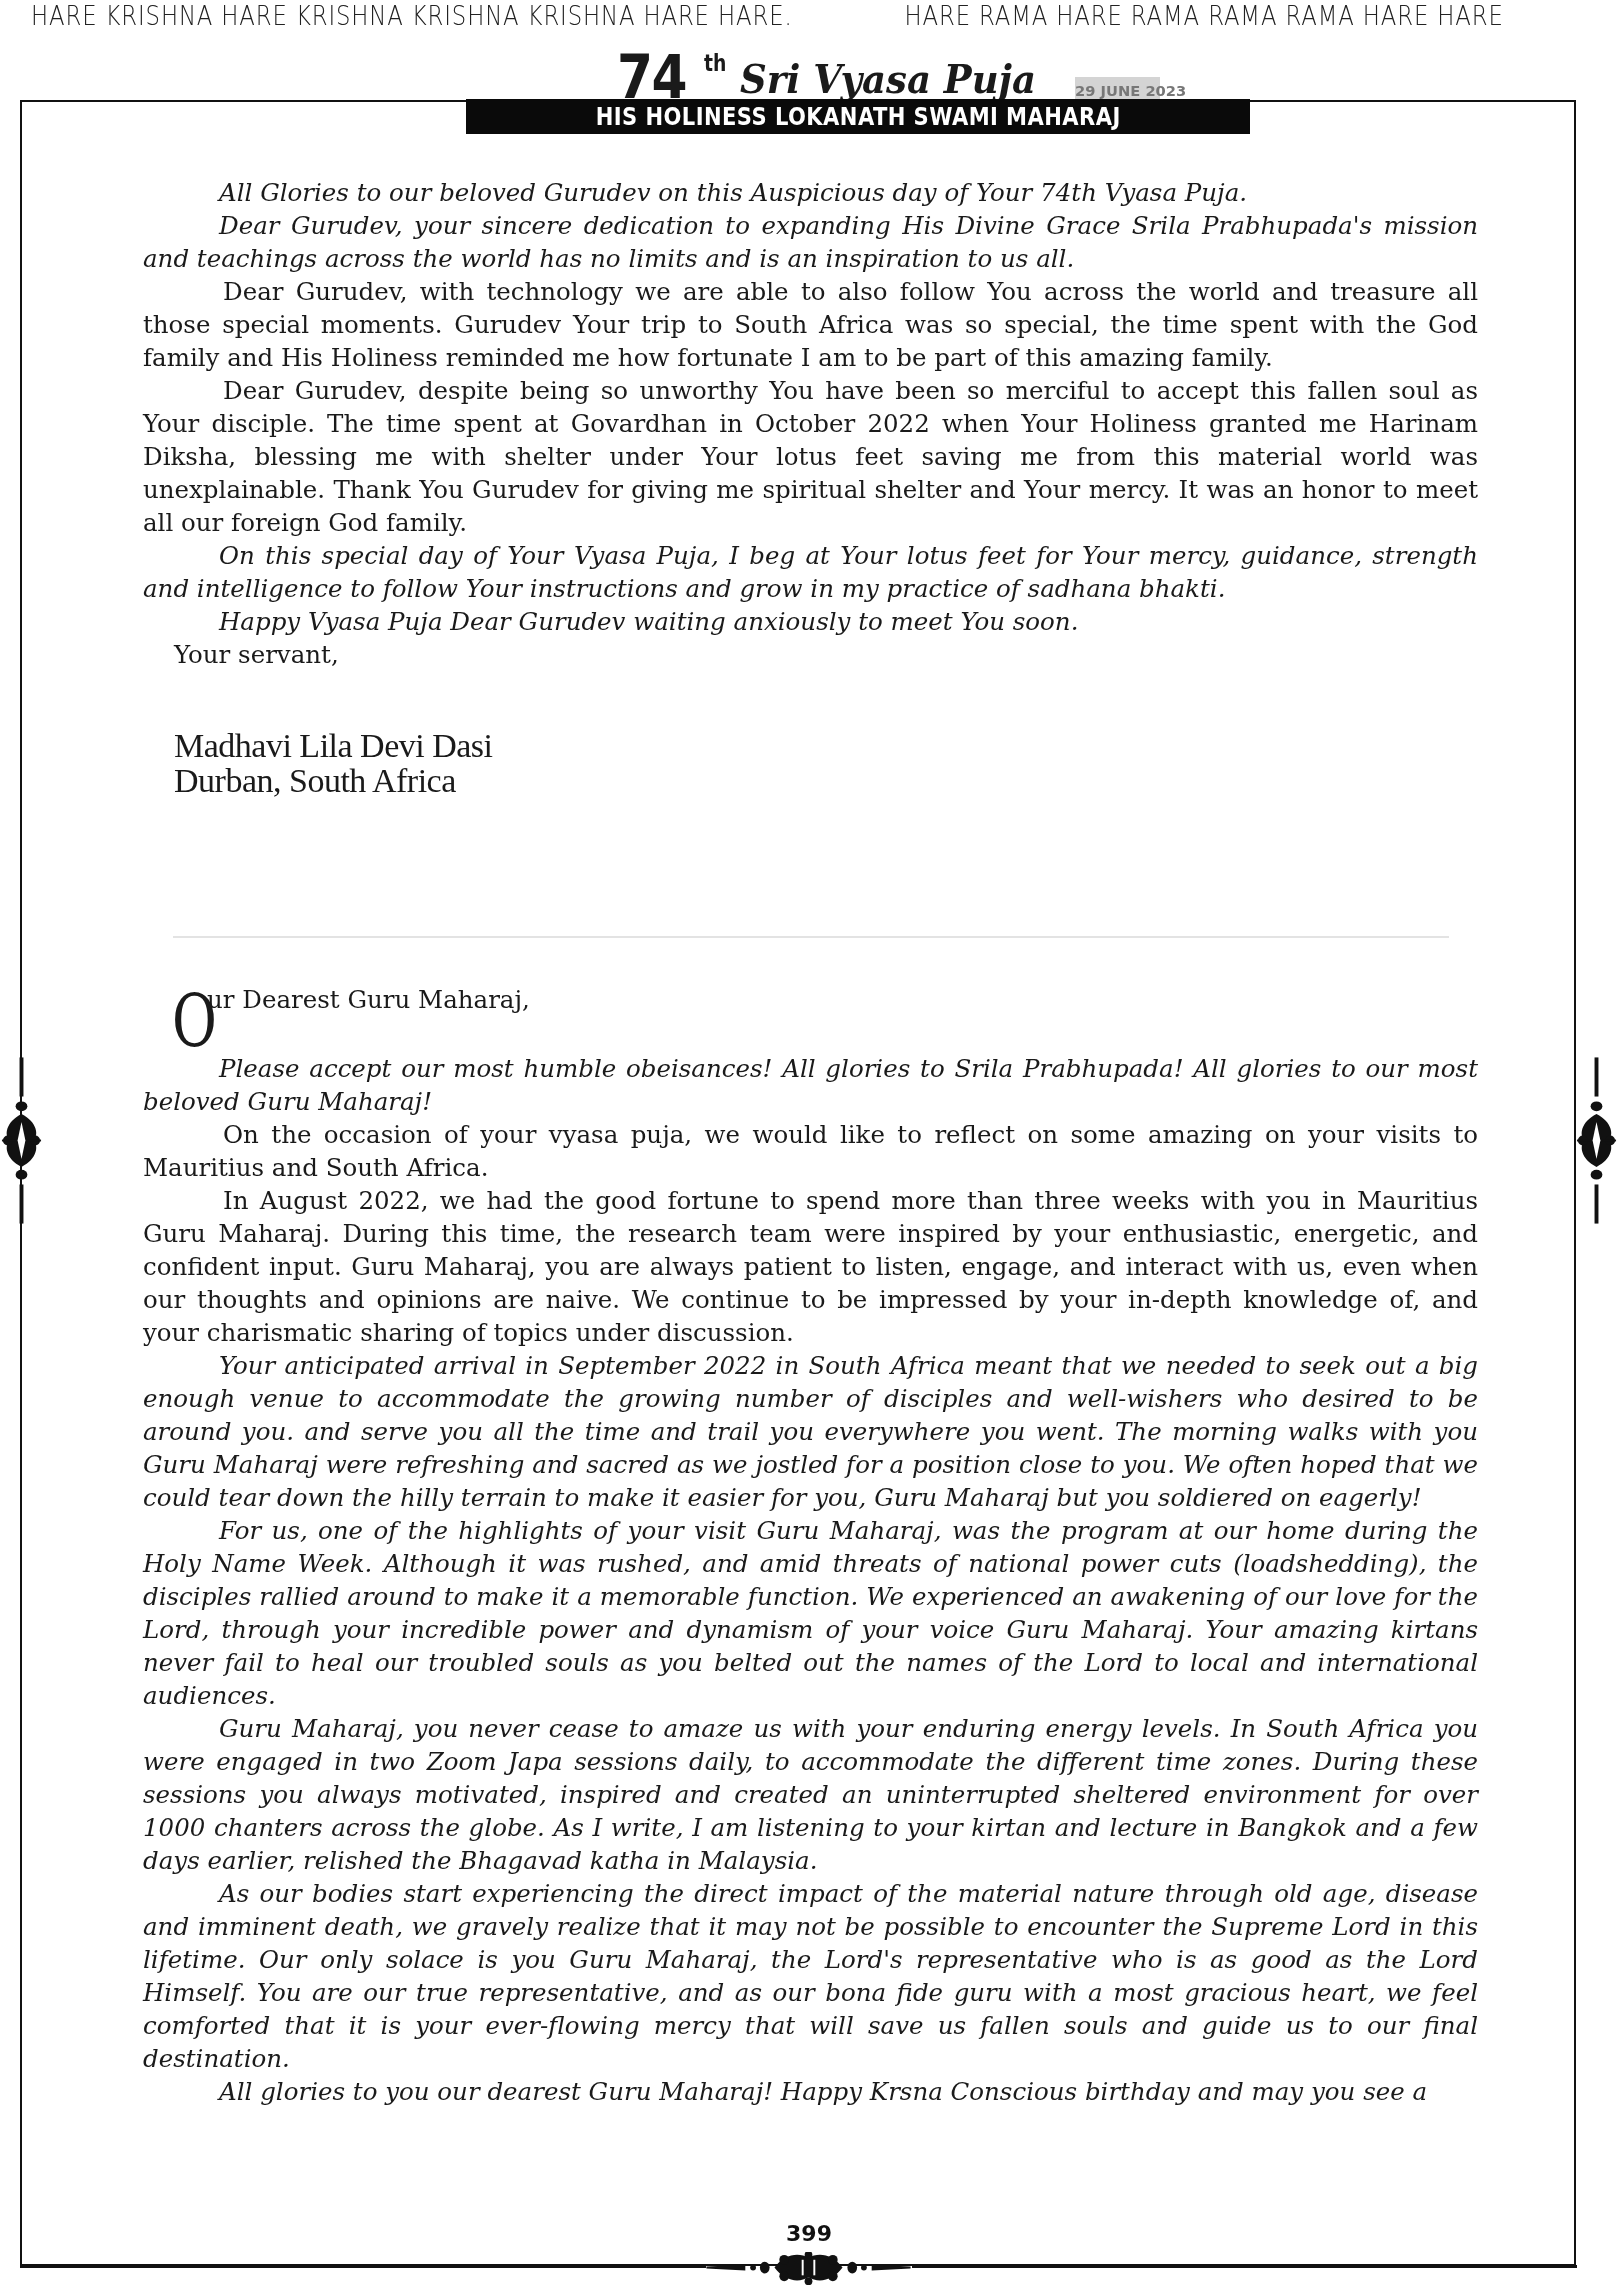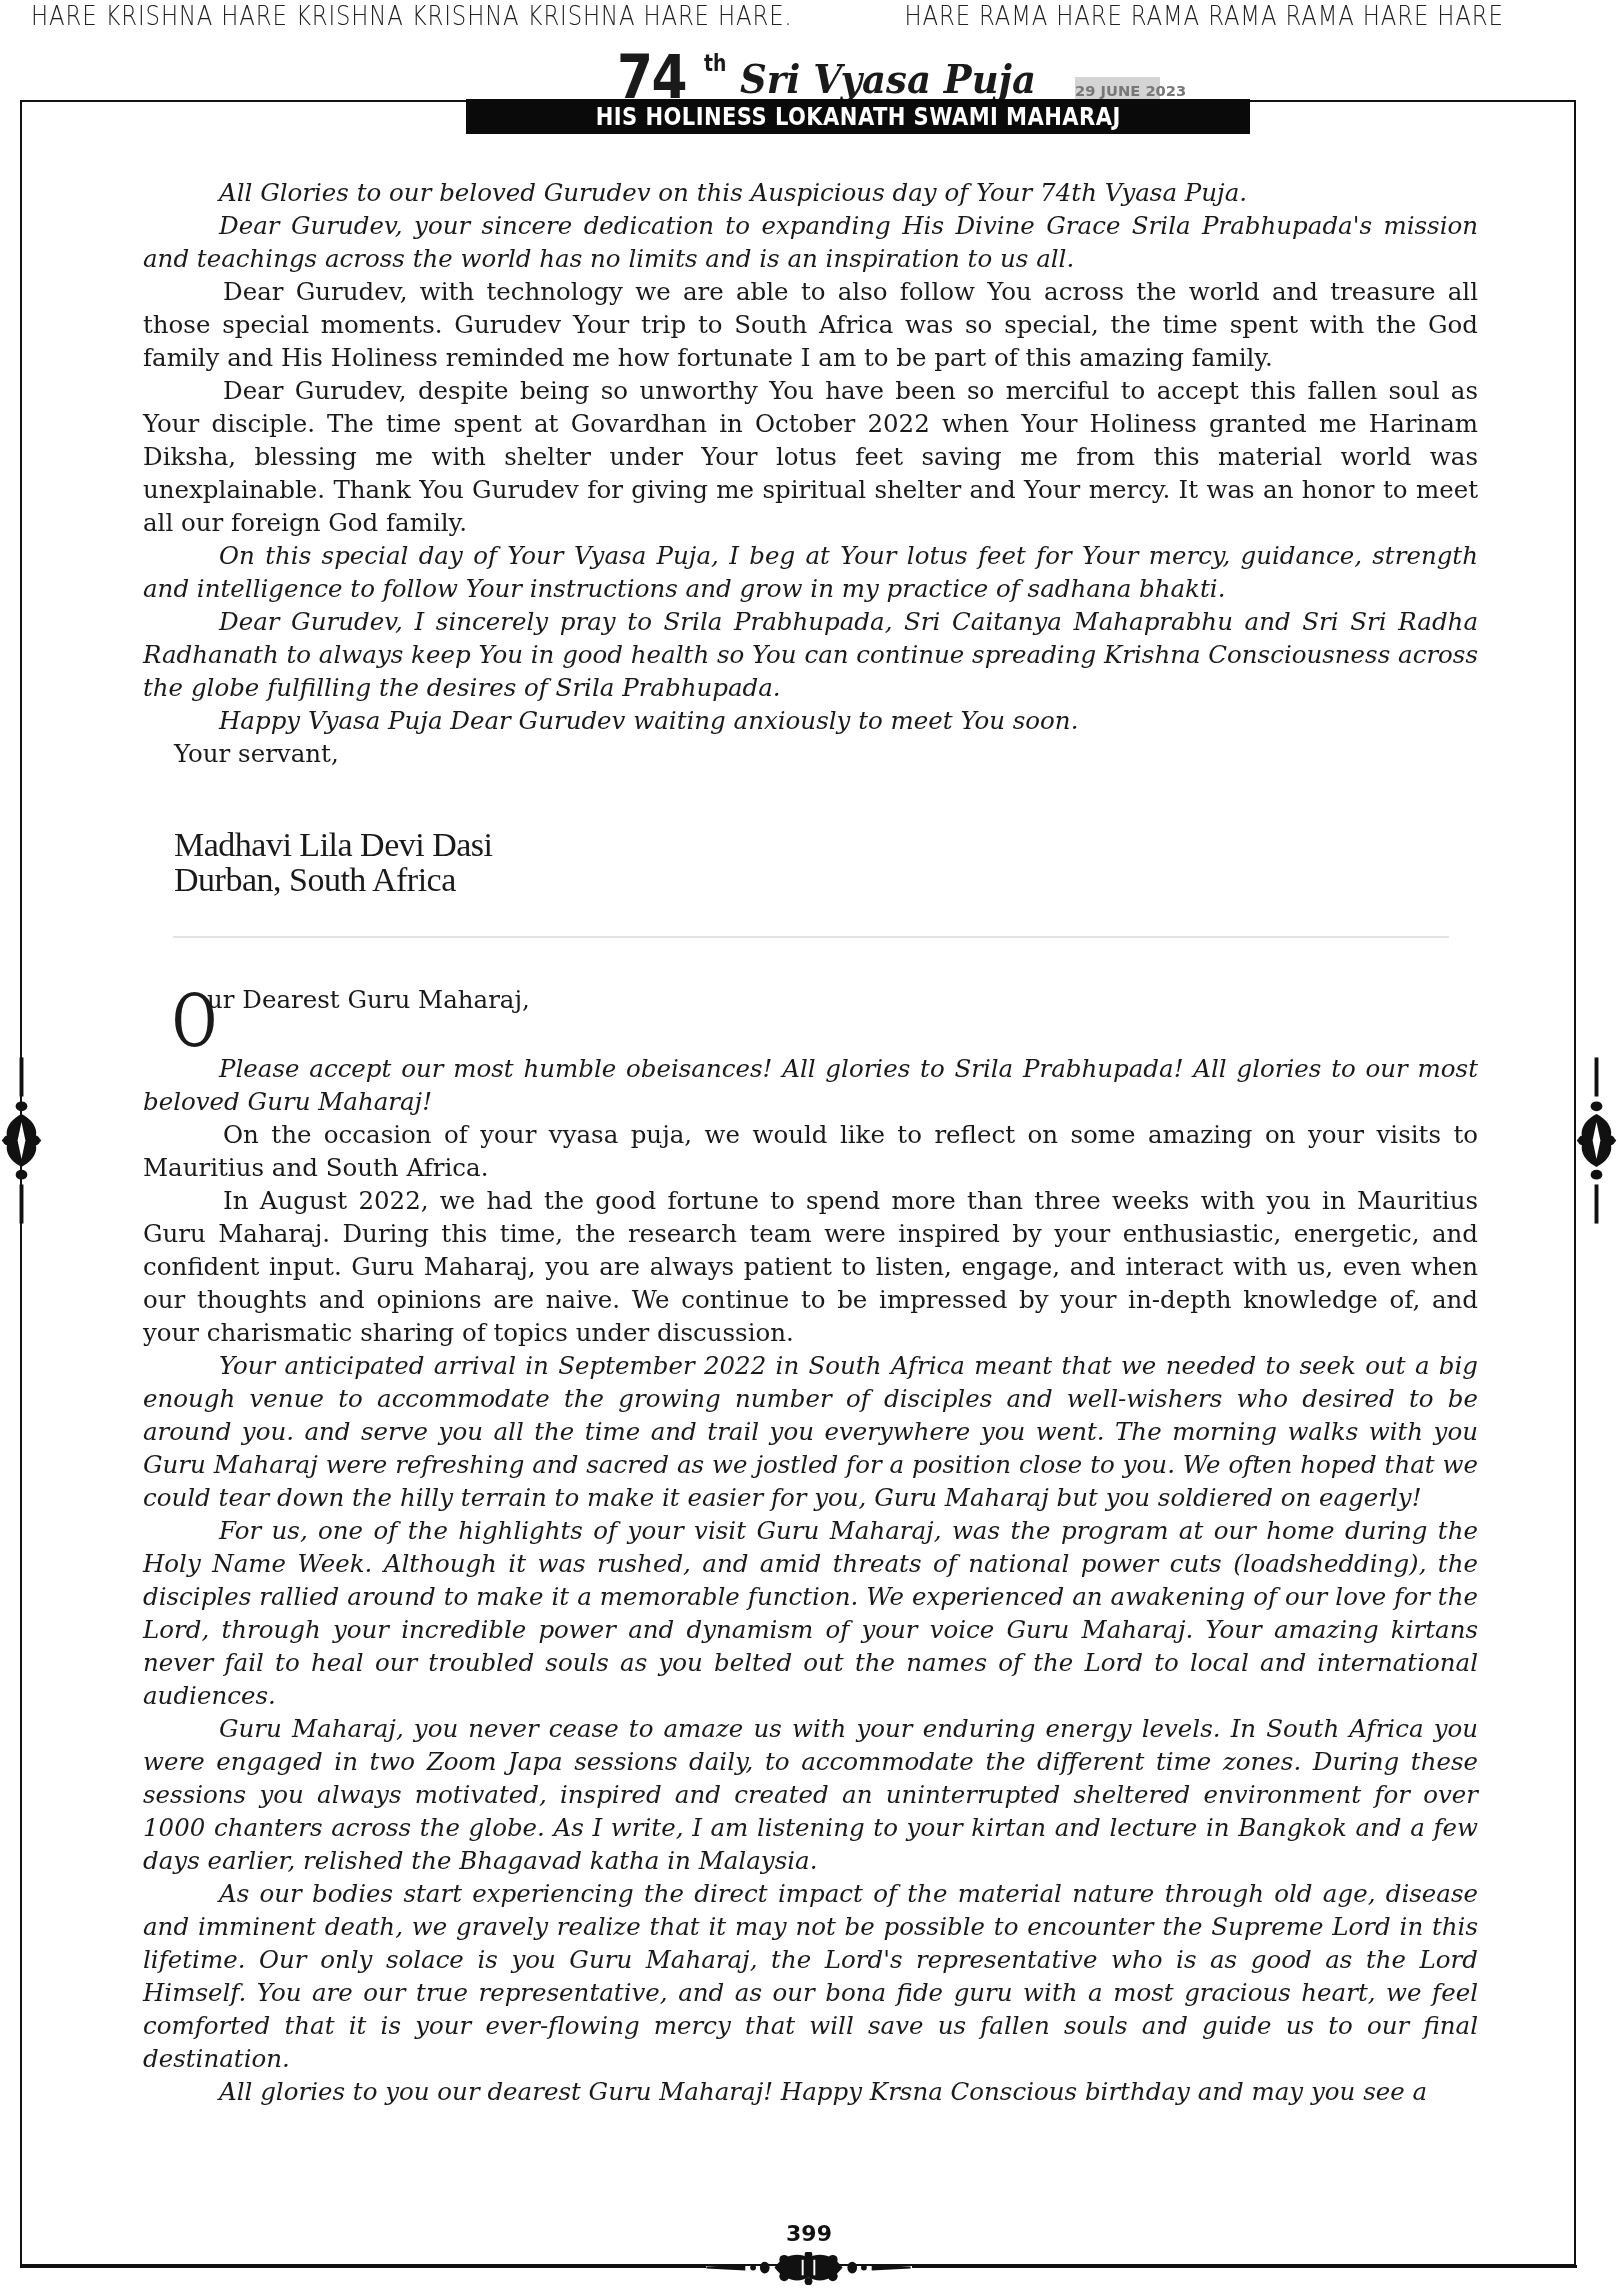--- a/index.html
+++ b/index.html
@@ -90,21 +90,20 @@
   <rect x="2" y="84" width="40" height="2" fill="#111"></rect>
   <path d="M22 66 L18 85 L22 104 L26 85 Z" fill="#fff"></path>
 </svg>
 
 <div class="letter letter1">
   <p class="indent">All Glories to our beloved Gurudev on this Auspicious day of  Your 74th Vyasa Puja.</p>
   <p class="indent">Dear Gurudev, your sincere dedication to expanding His Divine Grace Srila Prabhupada's mission and teachings across the world has no limits and is an inspiration to us all.</p>
   <p class="indent-sm">Dear Gurudev, with technology we are able to also follow You across the world and treasure all those special moments. Gurudev Your trip to South Africa was so special, the time spent with the God family and His Holiness reminded me how fortunate I am to be part of  this amazing family.</p>
   <p class="indent-sm">Dear Gurudev, despite being so unworthy You have been so merciful to accept this fallen soul as Your disciple. The time spent at Govardhan in October 2022 when Your Holiness granted me Harinam Diksha, blessing me with shelter under Your lotus feet saving me from this material world was unexplainable. Thank You Gurudev for giving me spiritual shelter and Your mercy. It was an honor to meet all our foreign God family.</p>
   <p class="indent">On this special day of  Your Vyasa Puja, I beg at Your lotus feet for Your mercy, guidance, strength and intelligence to follow Your instructions and grow in my practice of  sadhana bhakti.</p>
-  <p class="indent">Dear Gurudev, I sincerely pray to Srila Prabhupada, Sri Caitanya Mahaprabhu and Sri Sri Radha Radhanath to always keep You in good health so You can continue spreading Krishna Consciousness across the globe fulfilling the desires of  Srila Prabhupada.</p>
   <p class="indent">Happy Vyasa Puja Dear Gurudev waiting anxiously to meet You soon.</p>
   <p class="servant">Your servant,</p>
   <div class="sig-block">
     <div class="sig">Madhavi Lila Devi Dasi</div>
     <div class="sig">Durban, South Africa</div>
   </div>
 </div>
 
 <div class="separator"></div>
 

